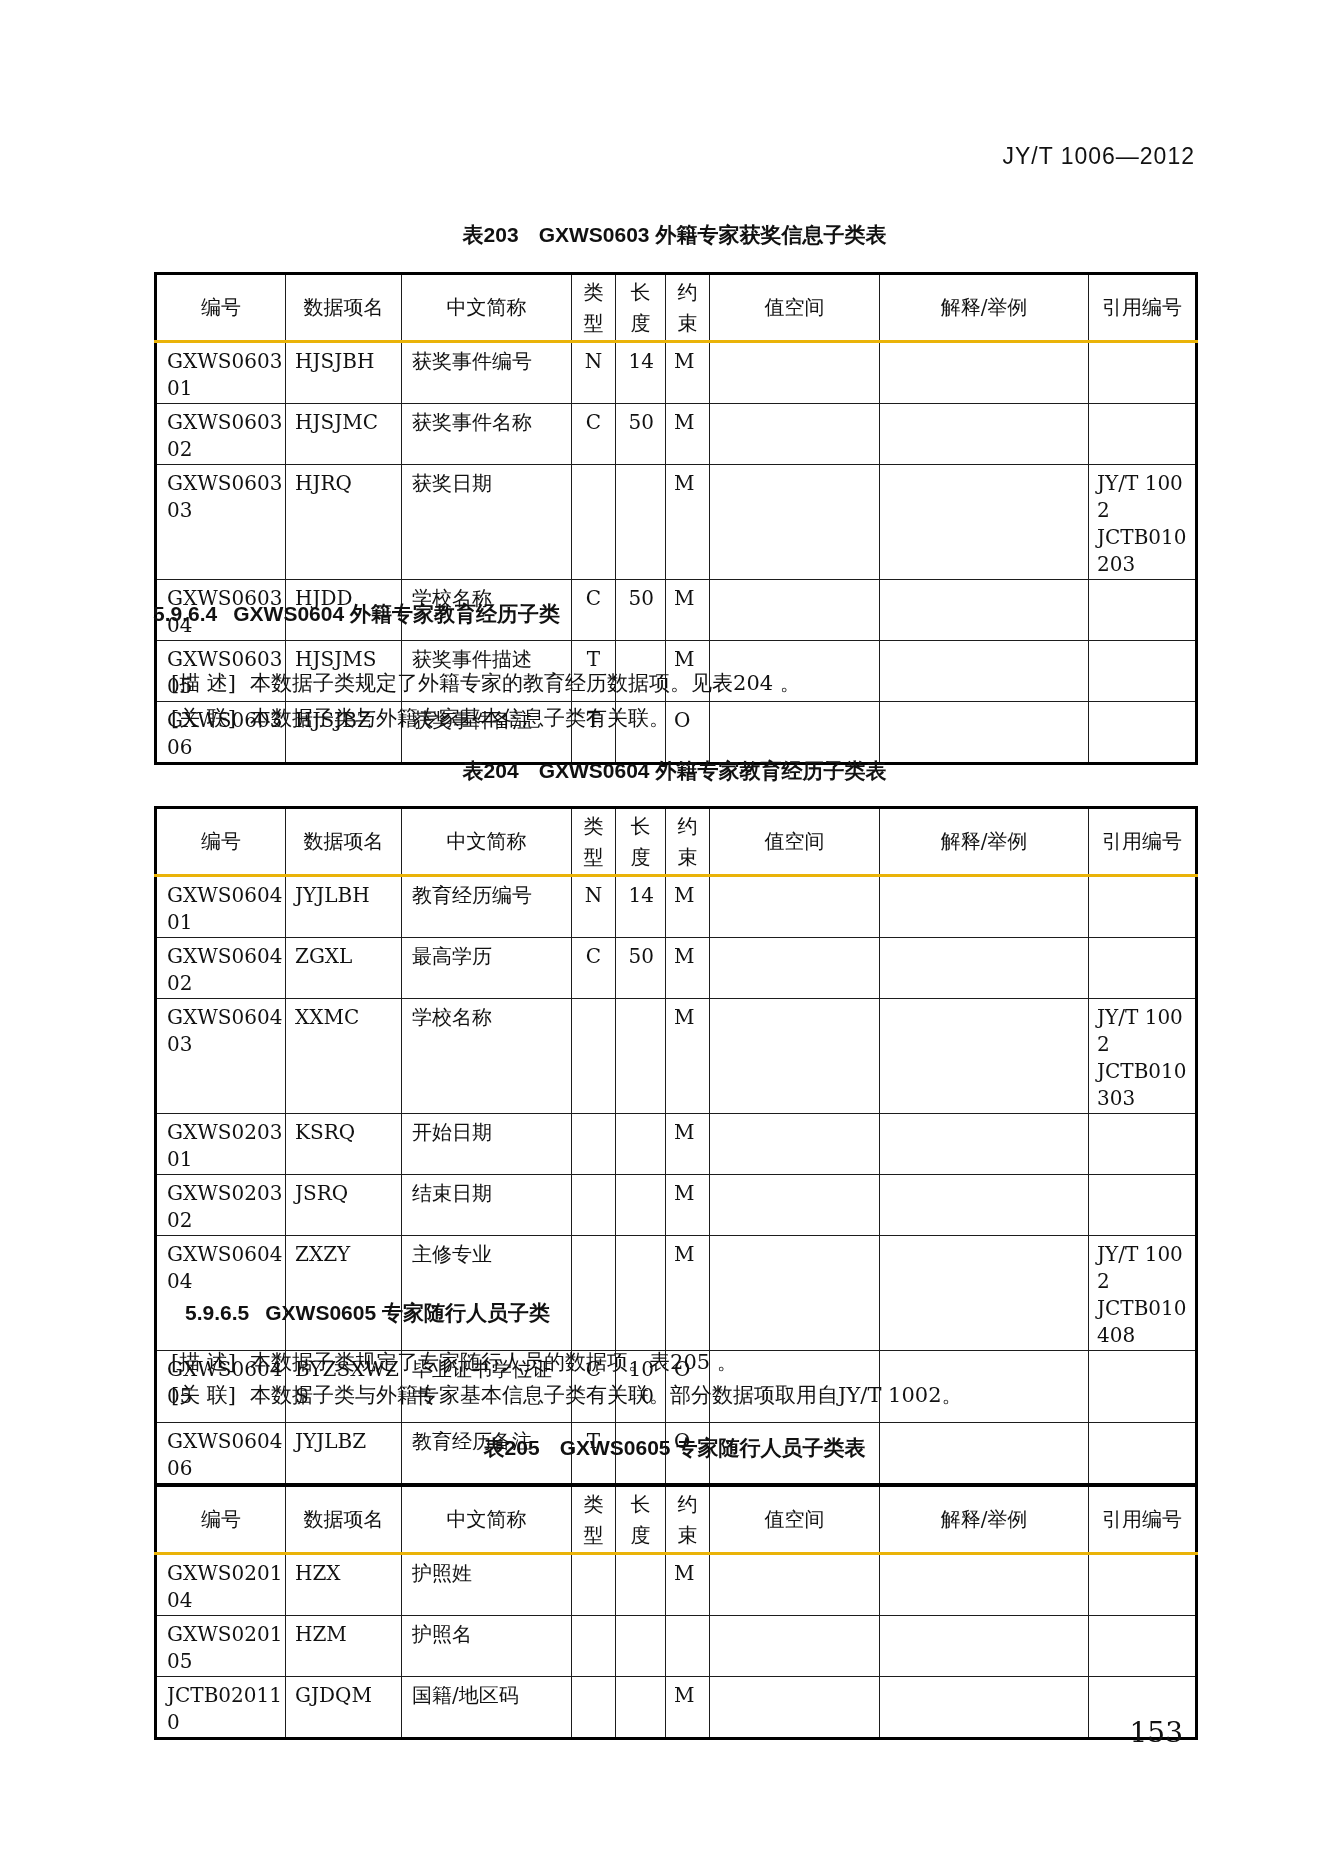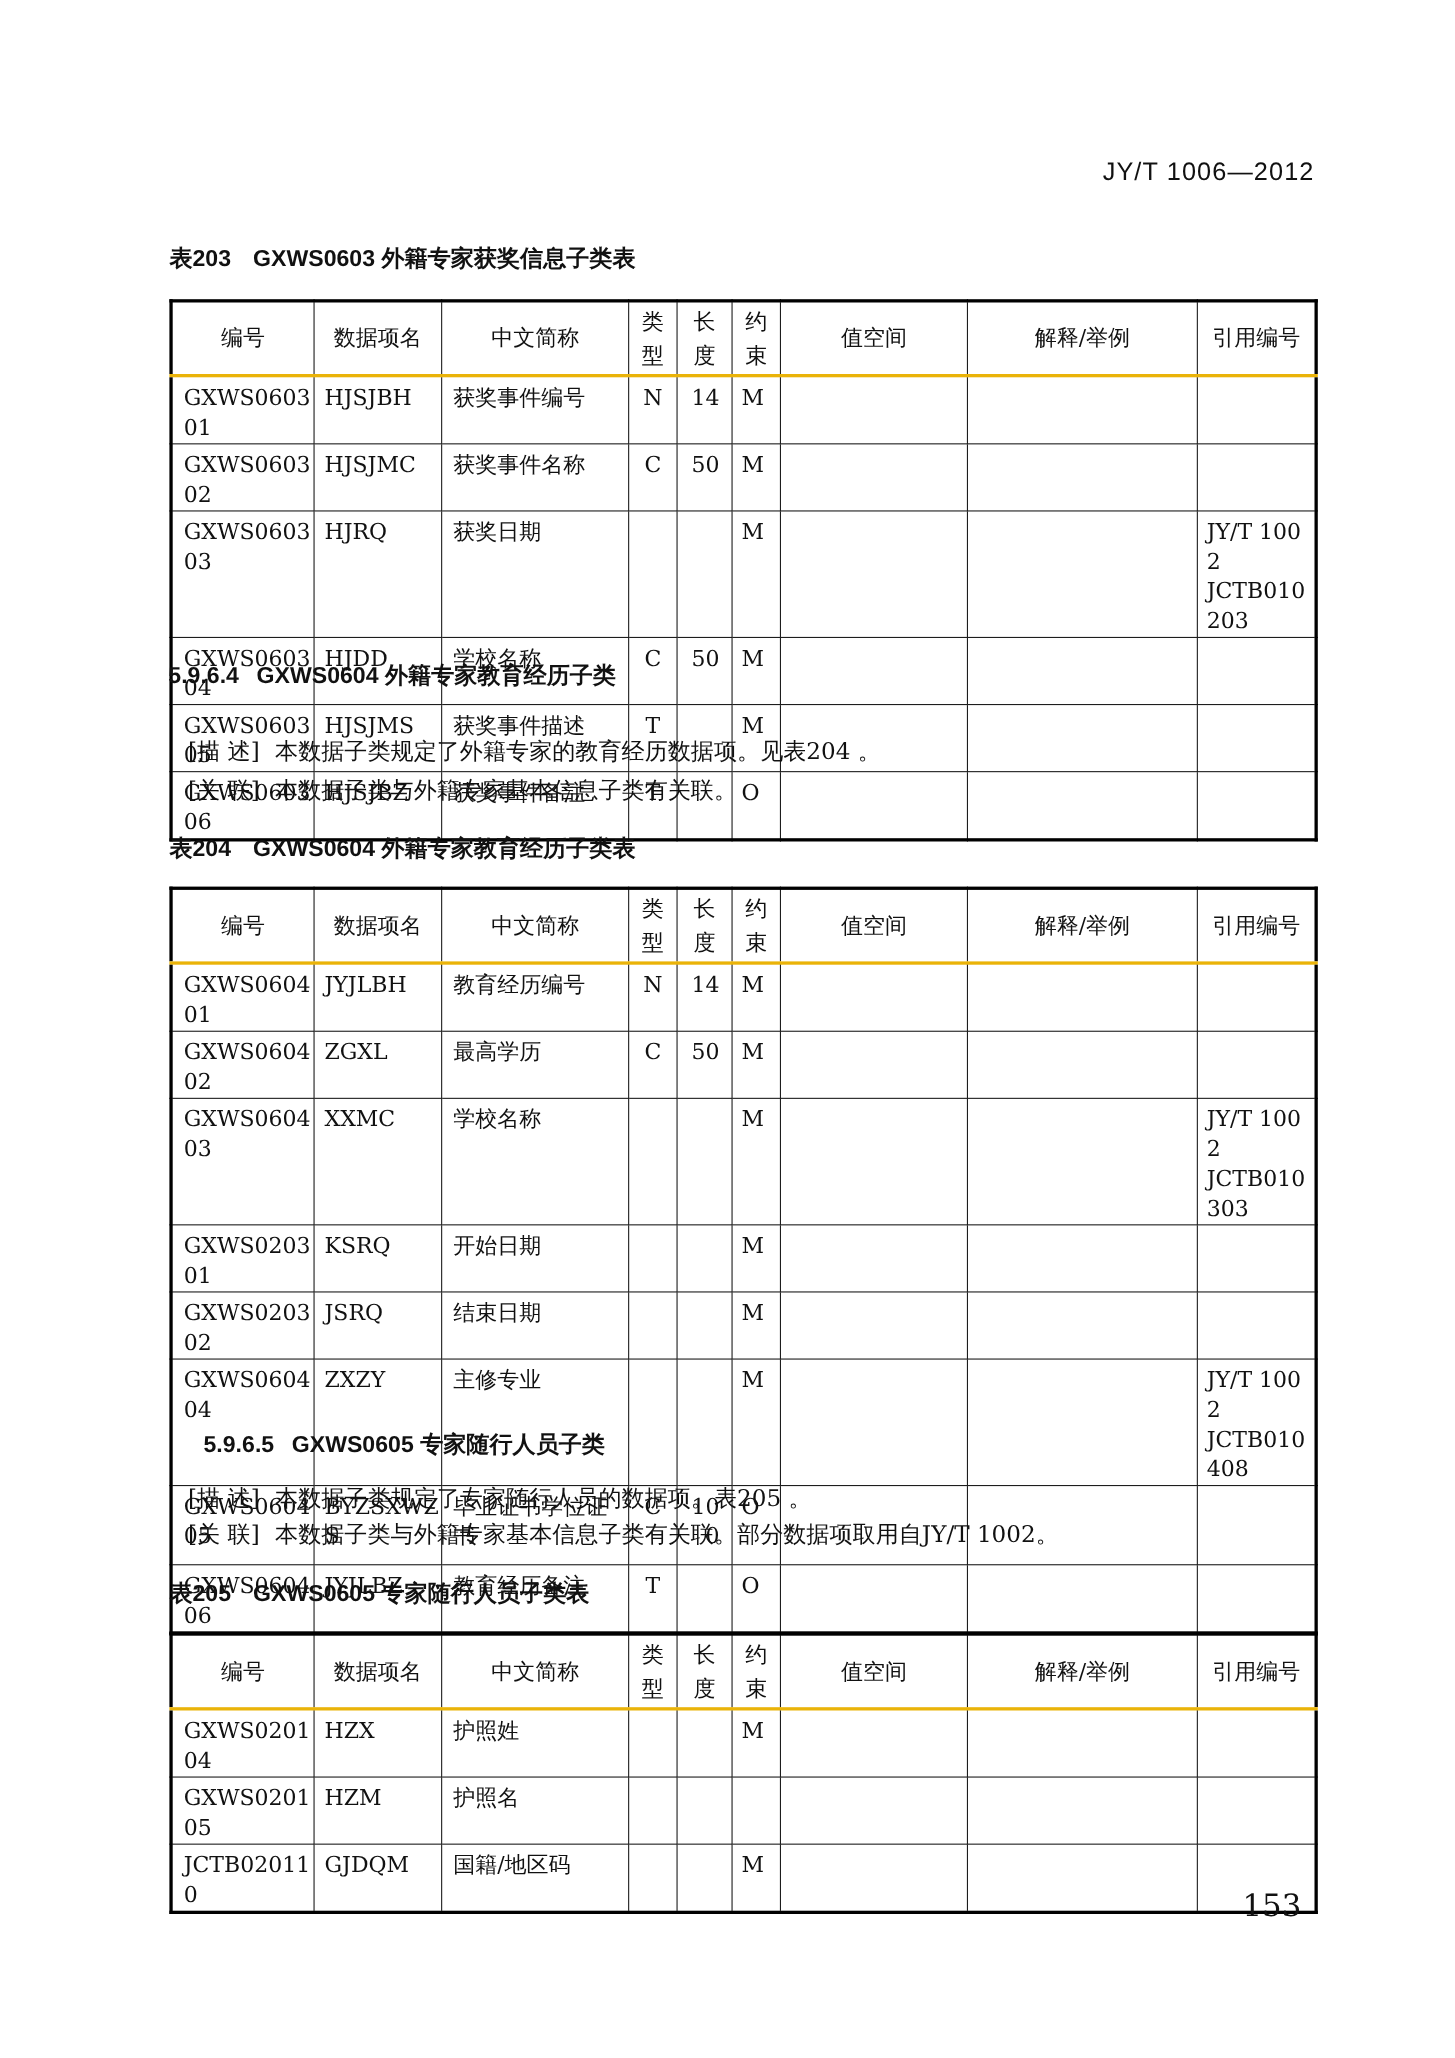--- a/index.html
+++ b/index.html
@@ -9,21 +9,21 @@
     position:relative;overflow:hidden;
     font-family:"DejaVu Serif","Liberation Serif",serif;
   }
   .abs{position:absolute;}
   .doc-code{
     top:143px;right:128px;
     font-size:23px;letter-spacing:1px;
     font-family:"Liberation Sans","DejaVu Sans",sans-serif;
   }
   .tbl-title{
-    left:154px;width:1041px;
+    left:154px;width:1041px;text-align:center;
     font-size:21px;font-weight:bold;
     font-family:"Liberation Sans","DejaVu Sans",sans-serif;
   }
   .tbl-title .gap{margin-left:20px;}
   #t203-title{top:221px;}
   #t204-title{top:757px;}
   #t205-title{top:1434px;}
   .sec-heading{
     left:153px;
     font-size:21px;font-weight:bold;

